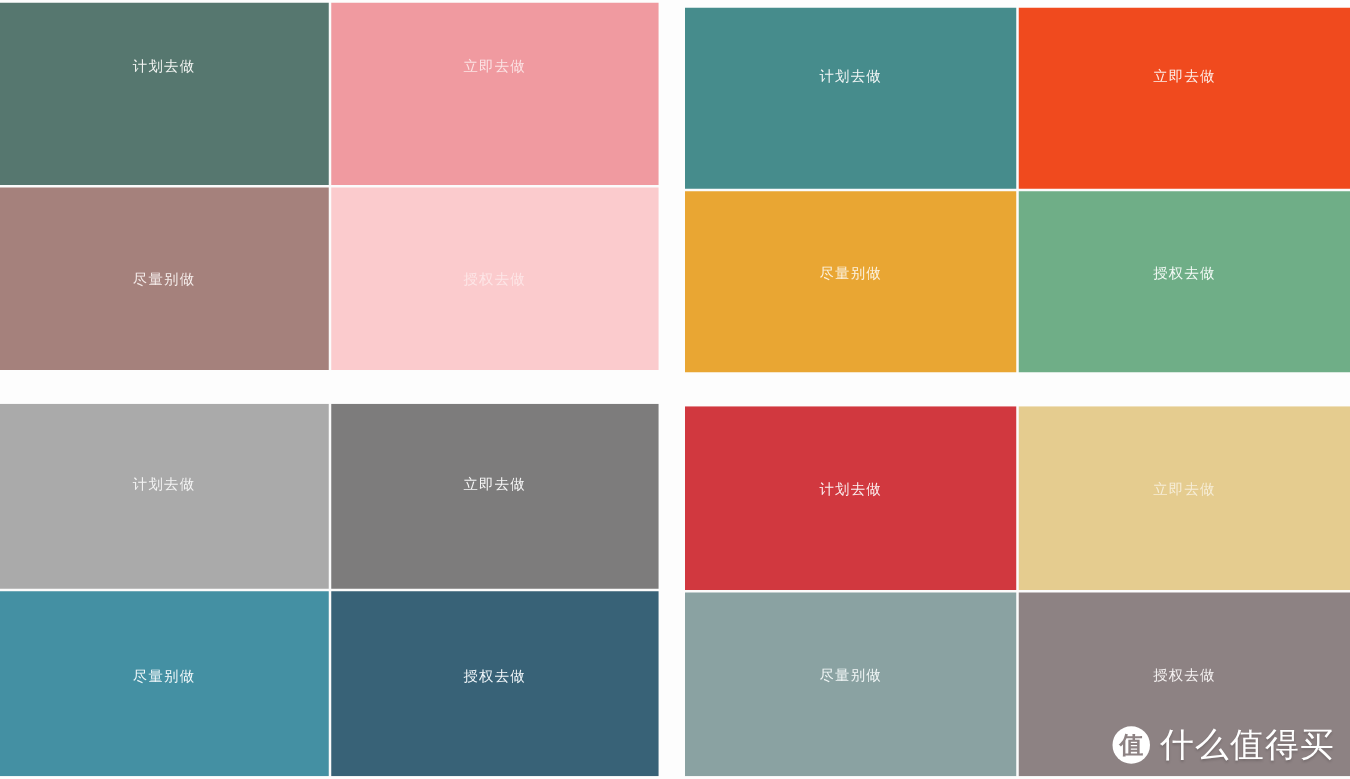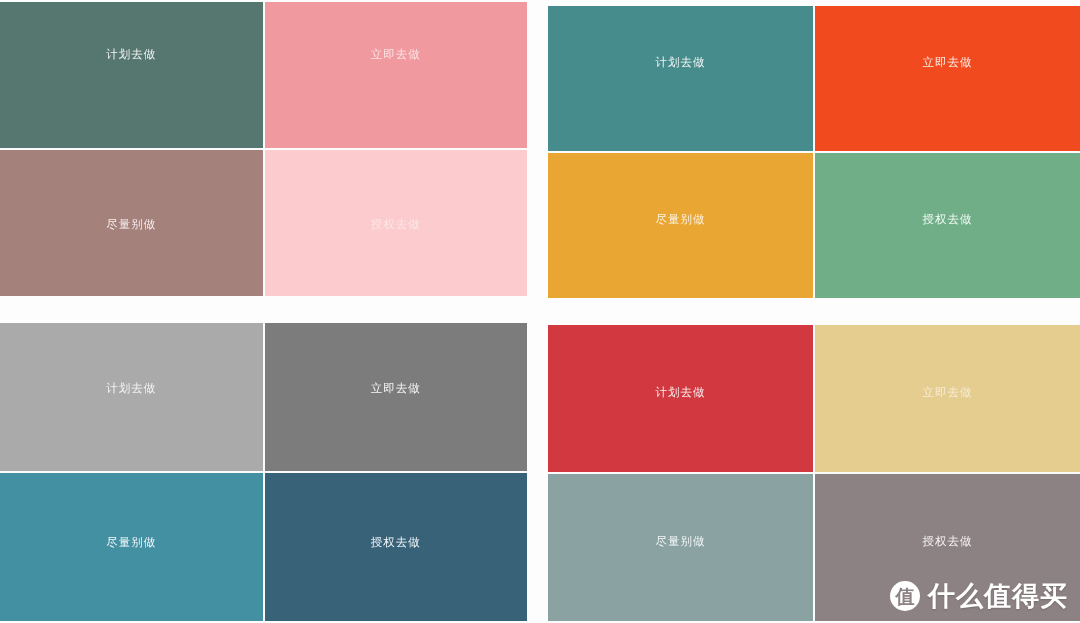--- a/index.html
+++ b/index.html
@@ -78,21 +78,21 @@
     display: flex;
     align-items: center;
     justify-content: center;
     font-size: 19px;
     font-weight: bold;
     line-height: 1;
   }
   .wm-text {
     color: #ffffff;
     font-size: 27px;
-    font-weight: bold;
+    font-weight: normal;
     letter-spacing: 1px;
     line-height: 1;
     text-shadow: 0 1px 2px rgba(0,0,0,0.18);
   }
 </style>
 </head>
 <body>
 
 <div class="board">
 

